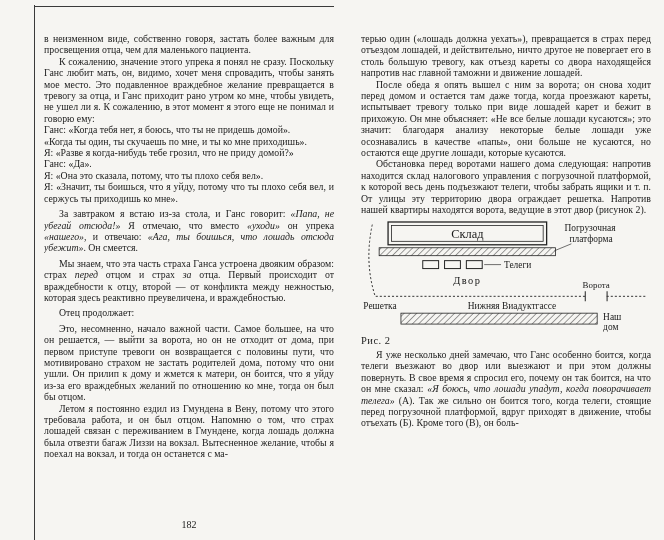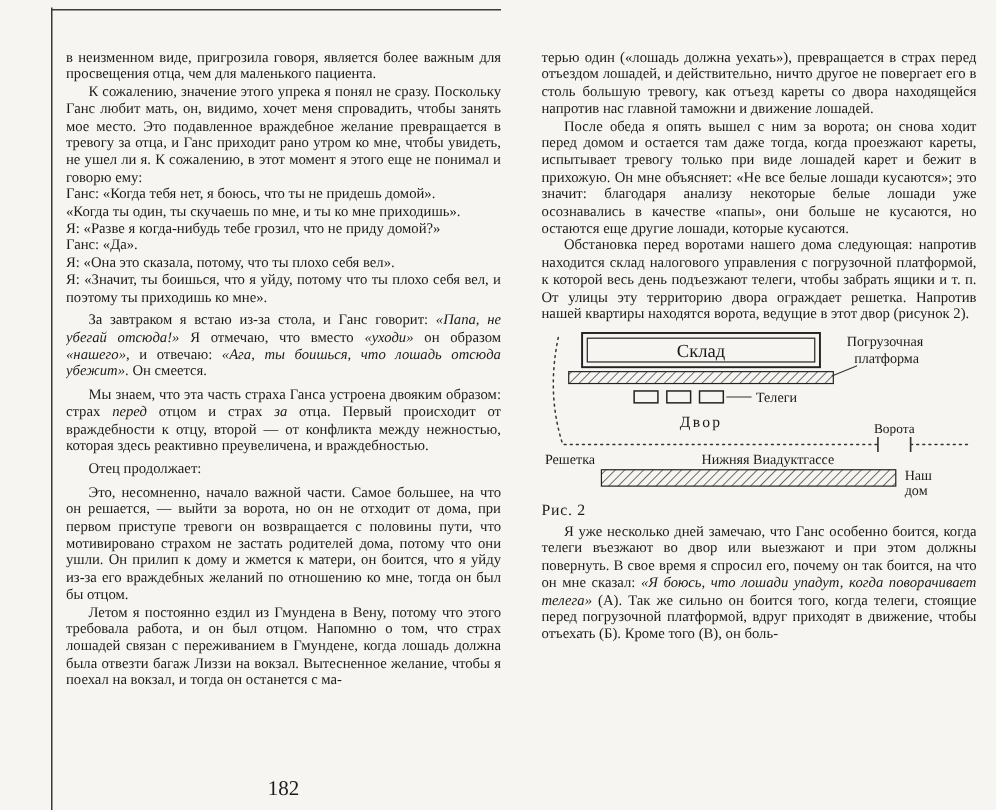--- a/index.html
+++ b/index.html
@@ -18,41 +18,41 @@
   #left-col{left:44px;}
   #right-col{left:361px;}
   p.para{margin:0;padding:0;}
   p.indent{text-indent:15px;}
   p.gap{margin-top:4px;}
   .it{font-style:italic;}
   .figure{margin:5px 0 3px 0;}
   .figure svg{display:block;margin:0 auto;}
   svg text{font-family:"Liberation Serif","DejaVu Serif",serif;fill:#1a1a1a;}
   .figcaption{text-align:left;font-size:10.5px;margin-top:3px;letter-spacing:0.5px;}
-  .pagenum{position:absolute;top:519px;width:290px;text-align:center;font-size:14px;}
+  .pagenum{position:absolute;top:519px;width:290px;text-align:center;font-size:10px;}
   #pagenum-left{left:44px;}
   #pagenum-right{left:361px;}
 </style>
 </head>
 <body>
 
 <div class="scan">
   <div class="scan-edge-v"></div>
   <div class="scan-edge-h"></div>
 
   <div class="col" id="left-col">
-      <p class="para flush"><span>в неизменном виде, пригрозила говоря, является более важным для просвещения отца, чем для маленького пациента.</span></p>
+      <p class="para flush"><span>в неизменном виде, собственно говоря, застать более важным для просвещения отца, чем для маленького пациента.</span></p>
       <p class="para indent"><span>К сожалению, значение этого упрека я понял не сразу. Поскольку Ганс любит мать, он, видимо, хочет меня спровадить, чтобы занять мое место. Это подавленное враждебное желание превращается в тревогу за отца, и Ганс приходит рано утром ко мне, чтобы увидеть, не ушел ли я. К сожалению, в этот момент я этого еще не понимал и говорю ему:</span></p>
       <p class="para dialog"><span>Ганс: «Когда тебя нет, я боюсь, что ты не придешь домой».</span></p>
       <p class="para dialog"><span>«Когда ты один, ты скучаешь по мне, и ты ко мне приходишь».</span></p>
       <p class="para dialog"><span>Я: «Разве я когда-нибудь тебе грозил, что не приду домой?»</span></p>
       <p class="para dialog"><span>Ганс: «Да».</span></p>
       <p class="para dialog"><span>Я: «Она это сказала, потому, что ты плохо себя вел».</span></p>
-      <p class="para dialog"><span>Я: «Значит, ты боишься, что я уйду, потому что ты плохо себя вел, и поэтому ты приходишь ко мне».</span></p>
-      <p class="para indent gap"><span>За завтраком я встаю из-за стола, и Ганс говорит: </span><span class="it">«Папа, не убегай отсюда!»</span><span> Я отмечаю, что вместо </span><span class="it">«уходи»</span><span> он образом </span><span class="it">«нашего»</span><span>, и отвечаю: </span><span class="it">«Ага, ты боишься, что лошадь отсюда убежит»</span><span>. Он смеется.</span></p>
+      <p class="para dialog"><span>Я: «Значит, ты боишься, что я уйду, потому что ты плохо себя вел, и сержусь ты приходишь ко мне».</span></p>
+      <p class="para indent gap"><span>За завтраком я встаю из-за стола, и Ганс говорит: </span><span class="it">«Папа, не убегай отсюда!»</span><span> Я отмечаю, что вместо </span><span class="it">«уходи»</span><span> он упрека </span><span class="it">«нашего»</span><span>, и отвечаю: </span><span class="it">«Ага, ты боишься, что лошадь отсюда убежит»</span><span>. Он смеется.</span></p>
       <p class="para indent gap"><span>Мы знаем, что эта часть страха Ганса устроена двояким образом: страх </span><span class="it">перед</span><span> отцом и страх </span><span class="it">за</span><span> отца. Первый происходит от враждебности к отцу, второй — от конфликта между нежностью, которая здесь реактивно преувеличена, и враждебностью.</span></p>
       <p class="para indent gap"><span>Отец продолжает:</span></p>
       <p class="para indent gap"><span>Это, несомненно, начало важной части. Самое большее, на что он решается, — выйти за ворота, но он не отходит от дома, при первом приступе тревоги он возвращается с половины пути, что мотивировано страхом не застать родителей дома, потому что они ушли. Он прилип к дому и жмется к матери, он боится, что я уйду из-за его враждебных желаний по отношению ко мне, тогда он был бы отцом.</span></p>
       <p class="para indent"><span>Летом я постоянно ездил из Гмундена в Вену, потому что этого требовала работа, и он был отцом. Напомню о том, что страх лошадей связан с переживанием в Гмундене, когда лошадь должна была отвезти багаж Лиззи на вокзал. Вытесненное желание, чтобы я поехал на вокзал, и тогда он останется с ма-</span></p>
     </div>
 
   <div class="col" id="right-col">
     <div id="right-top">
         <p class="para flush"><span>терью один («лошадь должна уехать»), превращается в страх перед отъездом лошадей, и действительно, ничто другое не повергает его в столь большую тревогу, как отъезд кареты со двора находящейся напротив нас главной таможни и движение лошадей.</span></p>
         <p class="para indent"><span>После обеда я опять вышел с ним за ворота; он снова ходит перед домом и остается там даже тогда, когда проезжают кареты, испытывает тревогу только при виде лошадей карет и бежит в прихожую. Он мне объясняет: «Не все белые лошади кусаются»; это значит: благодаря анализу некоторые белые лошади уже осознавались в качестве «папы», они больше не кусаются, но остаются еще другие лошади, которые кусаются.</span></p>

